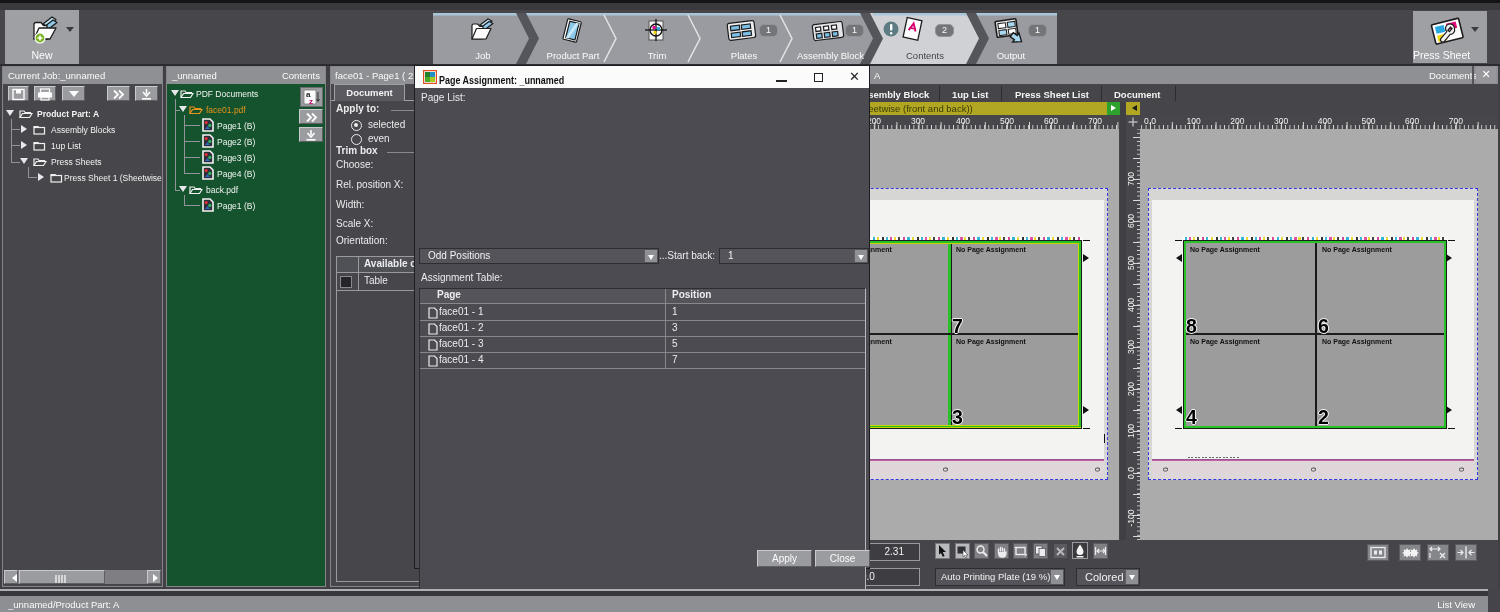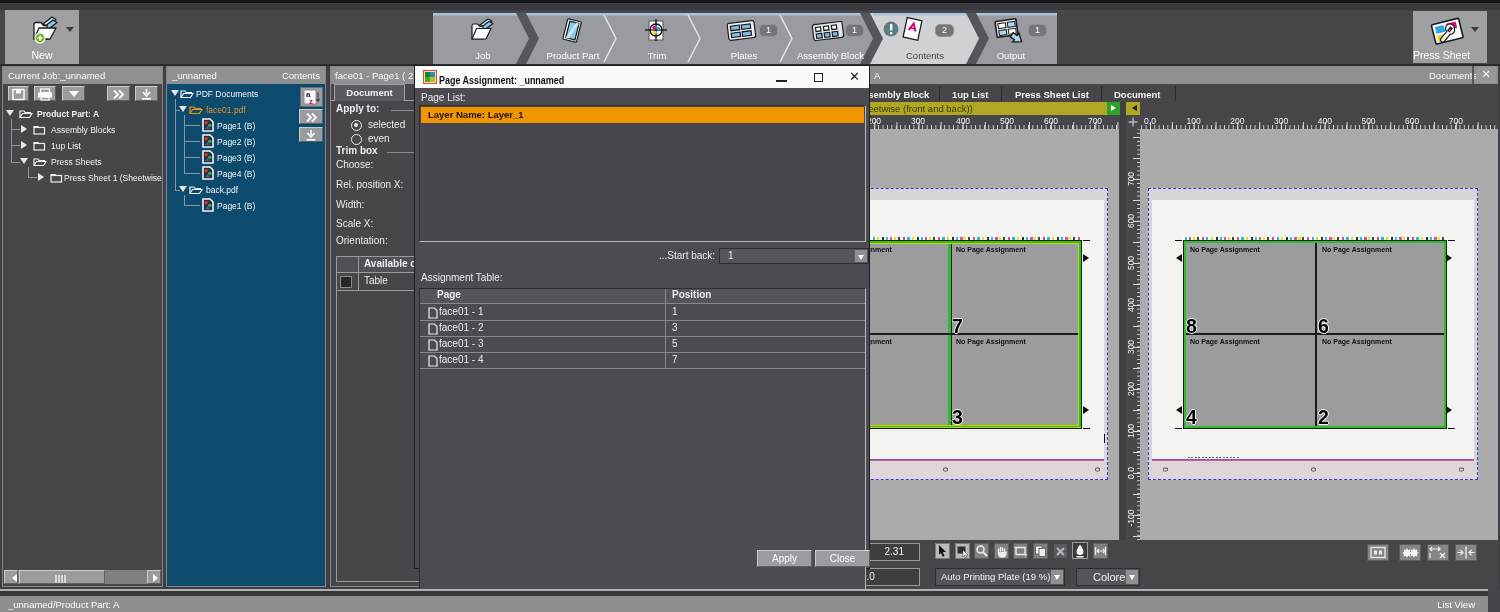--- a/index.html
+++ b/index.html
@@ -415,21 +415,21 @@
           <line x1="10" y1="1.5" x2="10" y2="13.5" stroke="#ececee" stroke-width="1.4"></line>
           <path d="M1.5,7.5 h5 M4.5,5 L7,7.5 L4.5,10 M18.5,7.5 h-5 M15.5,5 L13,7.5 L15.5,10" stroke="#ececee" stroke-width="1.2" fill="none"></path>
         </svg>
     </div>
 
     <div class="ab lbl" style="left:86px;top:31px">W:</div>
     <div class="ab fld" style="left:100px;top:28px;width:63px;height:18px;padding-left:4px">0.0</div>
     <div class="ab lbl" style="left:167px;top:31px">H:</div>
     <div class="ab fld" style="left:181px;top:28px;width:64px;height:18px;padding-left:4px">0.0</div>
     <div class="ab cmb" style="left:260px;top:28px;width:130px;height:18px;padding-left:5px;line-height:16px;font-size:9.5px">Auto Printing Plate (19 %)<span class="cmbarrow"></span></div>
-    <div class="ab cmb" style="left:401px;top:28px;width:64px;height:18px;padding-left:16px;line-height:16px;font-size:11px">Colored<span class="cmbarrow"></span></div>
+    <div class="ab cmb" style="left:401px;top:28px;width:64px;height:18px;padding-left:8px;line-height:16px;font-size:11px">Colored<span class="cmbarrow"></span></div>
   </div>
 </div>
 
 <div class="ab" id="panel1" style="left:2px;top:66px;width:161px;height:521px;background:#46464b;border:1px solid #85858a;overflow:hidden">
   <div class="ab" style="left:0;top:0;width:159px;height:17px;background:#8f9094">
     <div class="ab" style="left:5px;top:2px;font-size:9.5px;line-height:13px;color:#fbfbfb;white-space:nowrap">Current Job:_unnamed</div>
   </div>
 
   <div class="ab btn" style="left:5px;top:19px;width:21px;height:15px">
     <svg width="19" height="13">
@@ -504,21 +504,21 @@
     <div class="ab btn" style="left:15px;top:0;width:86px;height:14px">
       <svg width="84" height="12">
           <path d="M36,2 V10 M39,2 V10 M42,2 V10 M45,2 V10" stroke="#fdfdfd" stroke-width="1.2"></path>
         </svg>
     </div>
     <div class="ab btn" style="left:143px;top:0;width:14px;height:14px">
         <div class="ab" style="left:5px;top:3px;width:0;height:0;border:4px solid transparent;border-left:5px solid #fdfdfd"></div>
       </div>
   </div>
 </div>
-<div class="ab" id="panel2" style="left:166px;top:66px;width:160px;height:521px;background:#0c4a6e;border:1px solid #85858a">
+<div class="ab" id="panel2" style="left:166px;top:66px;width:160px;height:521px;background:#14532d;border:1px solid #85858a">
   <div class="ab" style="left:0;top:0;width:158px;height:17px;background:#8f9094">
     <div class="ab" style="left:5px;top:2px;font-size:9.5px;line-height:13px;color:#fbfbfb">_unnamed</div>
     <div class="ab" style="right:5px;top:2px;font-size:9.5px;line-height:13px;color:#fbfbfb">Contents</div>
   </div>
   <div class="exp-d" style="left:4px;top:23px"></div>
   <svg width="14" height="11" style="position:absolute;left:13px;top:21px">
       <path d="M1,9.5 V3 h4 l1,1.5 h5.5 V6" fill="none" stroke="#f0f0f0" stroke-width="1.2"></path>
       <path d="M1,9.5 L3.5,5.5 h9.5 L10.5,9.5 Z" fill="none" stroke="#f0f0f0" stroke-width="1.2"></path>
     </svg>
   <div class="tree" style="left:29px;top:20px">PDF Documents</div>
@@ -630,26 +630,22 @@
       <rect x="2" y="7" width="5" height="5" fill="#48a828"></rect>
       <rect x="7" y="7" width="5" height="5" fill="#a8c820"></rect>
     </svg>
     <div class="ab" style="left:24px;top:4px"><span style="display:inline-block;font-size:11.5px;font-weight:700;color:#111;transform:scaleX(.78);transform-origin:0 0;white-space:nowrap">Page Assignment: _unnamed</span></div>
     <div class="ab" style="left:361px;top:14px;width:11px;height:2px;background:#222"></div>
     <div class="ab" style="left:399px;top:7px;width:9px;height:9px;border:1.5px solid #222"></div>
     <div class="ab" style="left:434px;top:3px;font-size:13px;color:#222">✕</div>
   </div>
   <div class="ab lbl" style="left:6px;top:26px">Page List:</div>
 
-  <div class="ab" style="left:4px;top:39px;width:447px;height:137px;background:#47474d;border:1px solid;border-color:#2e2e32 #b8b8bc #b8b8bc #2e2e32">
-    <div class="ab" style="left:1px;top:1px;width:443px;height:16px;background:#f09600">
-      <div class="ab" style="left:7px;top:2px;font-size:9.5px;font-weight:700;color:#191400">Layer Name: Layer_1</div>
-    </div>
-  </div>
-
+
+  <div class="ab cmb" style="left:4px;top:182px;width:240px;height:16px;padding-left:8px">Odd Positions<span class="cmbarrow"></span></div>
   <div class="ab lbl" style="left:244px;top:184px">...Start back:</div>
   <div class="ab cmb" style="left:304px;top:182px;width:150px;height:16px;padding-left:8px">1<span class="cmbarrow"></span></div>
   <div class="ab lbl" style="left:6px;top:206px">Assignment Table:</div>
 
   <div class="ab" style="left:4px;top:222px;width:447px;height:325px;background:#4b4b51;border:1px solid;border-color:#2e2e32 #b8b8bc #b8b8bc #2e2e32">
     <div class="ab" style="left:0;top:0;width:445px;height:15px;background:#54545a;border-bottom:1px solid #88888c">
       <div class="ab lbl bold" style="left:17px;top:0">Page</div>
       <div class="ab lbl bold" style="left:252px;top:0">Position</div>
     </div>
     <div class="ab" style="left:245px;top:0;width:1px;height:80px;background:#88888c"></div>

